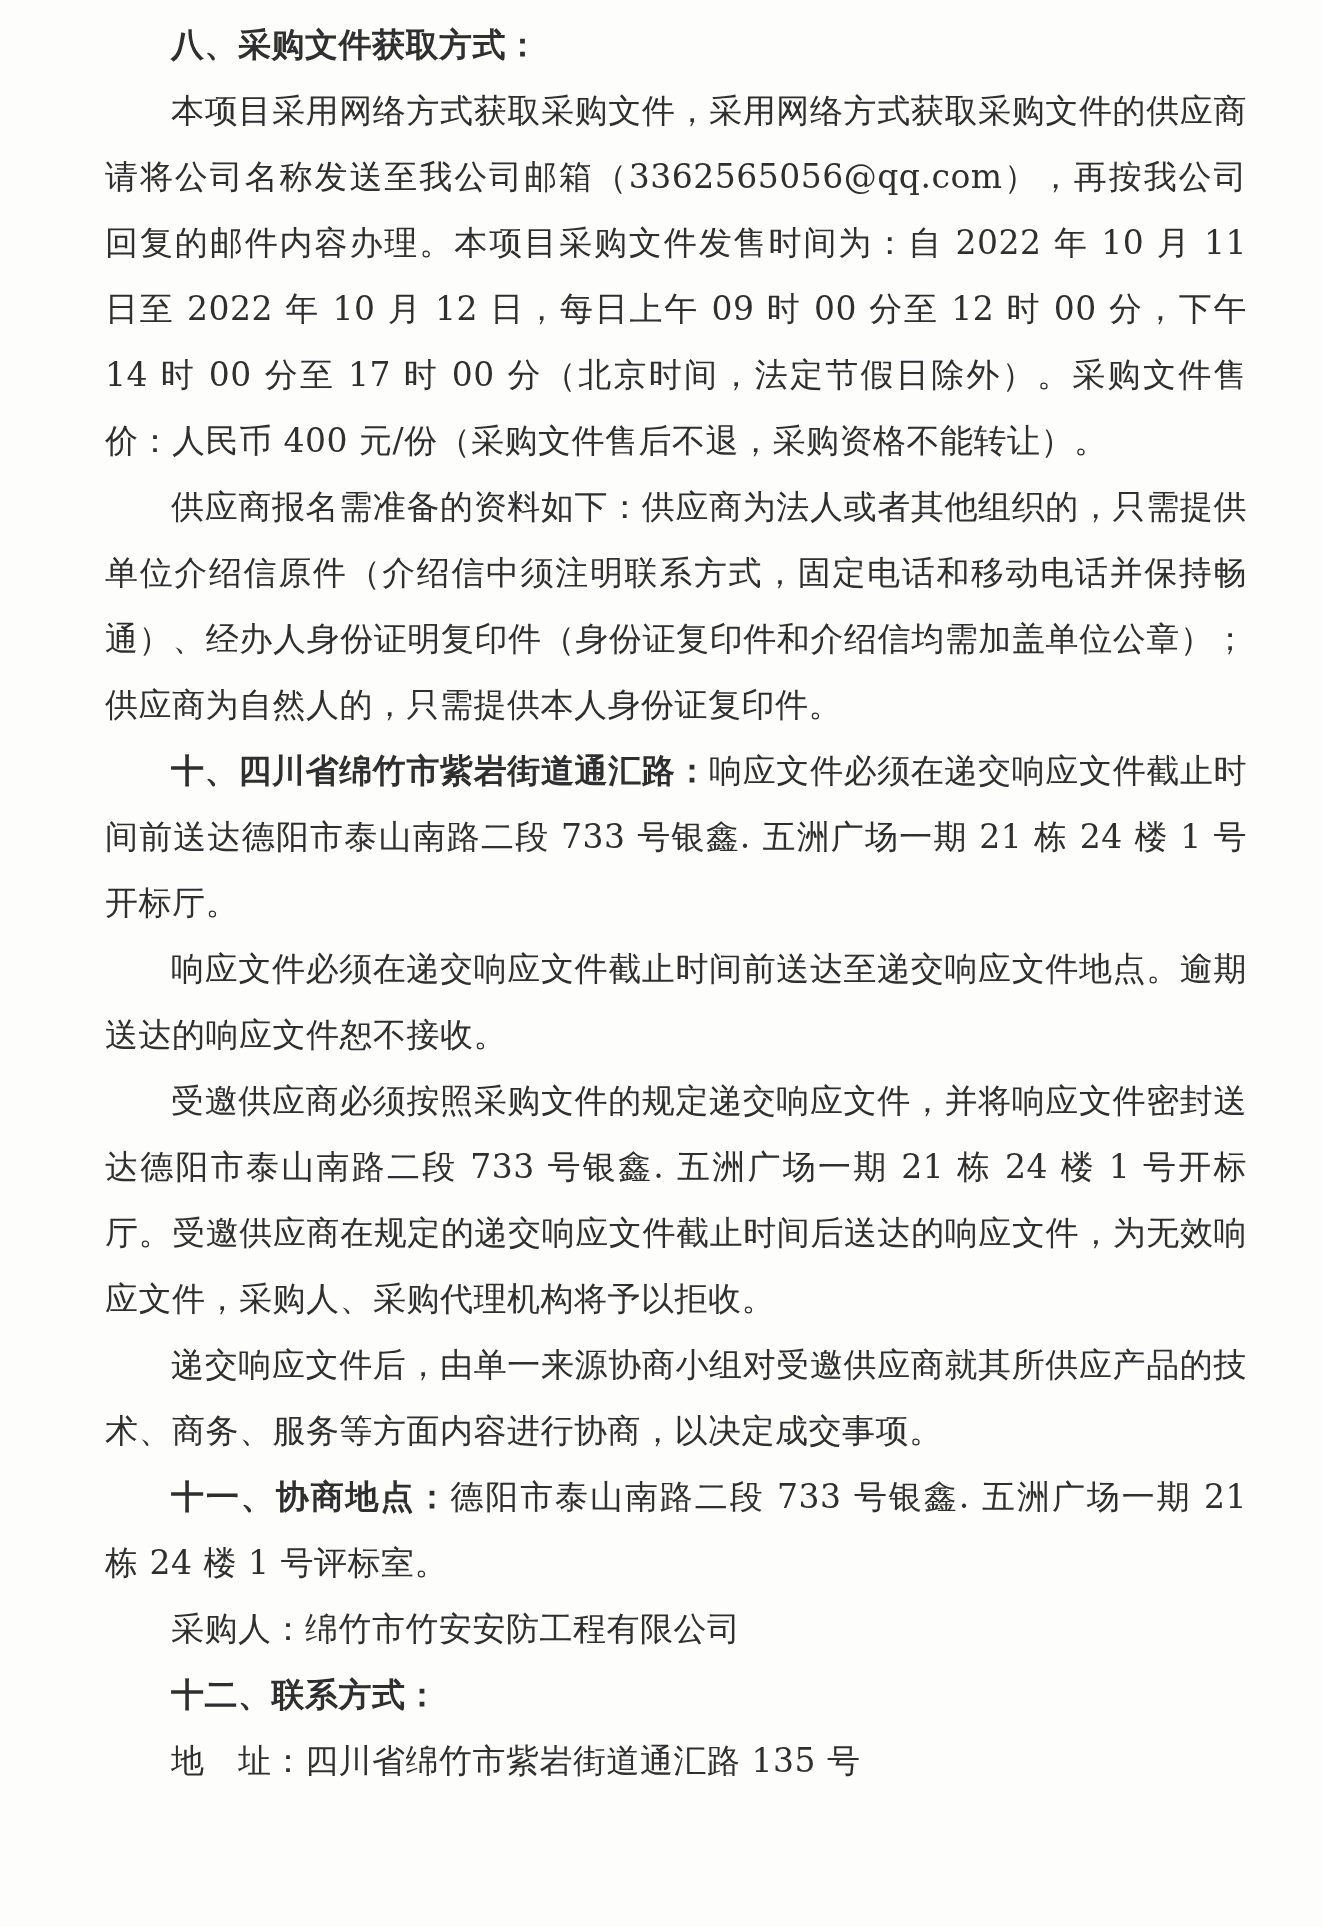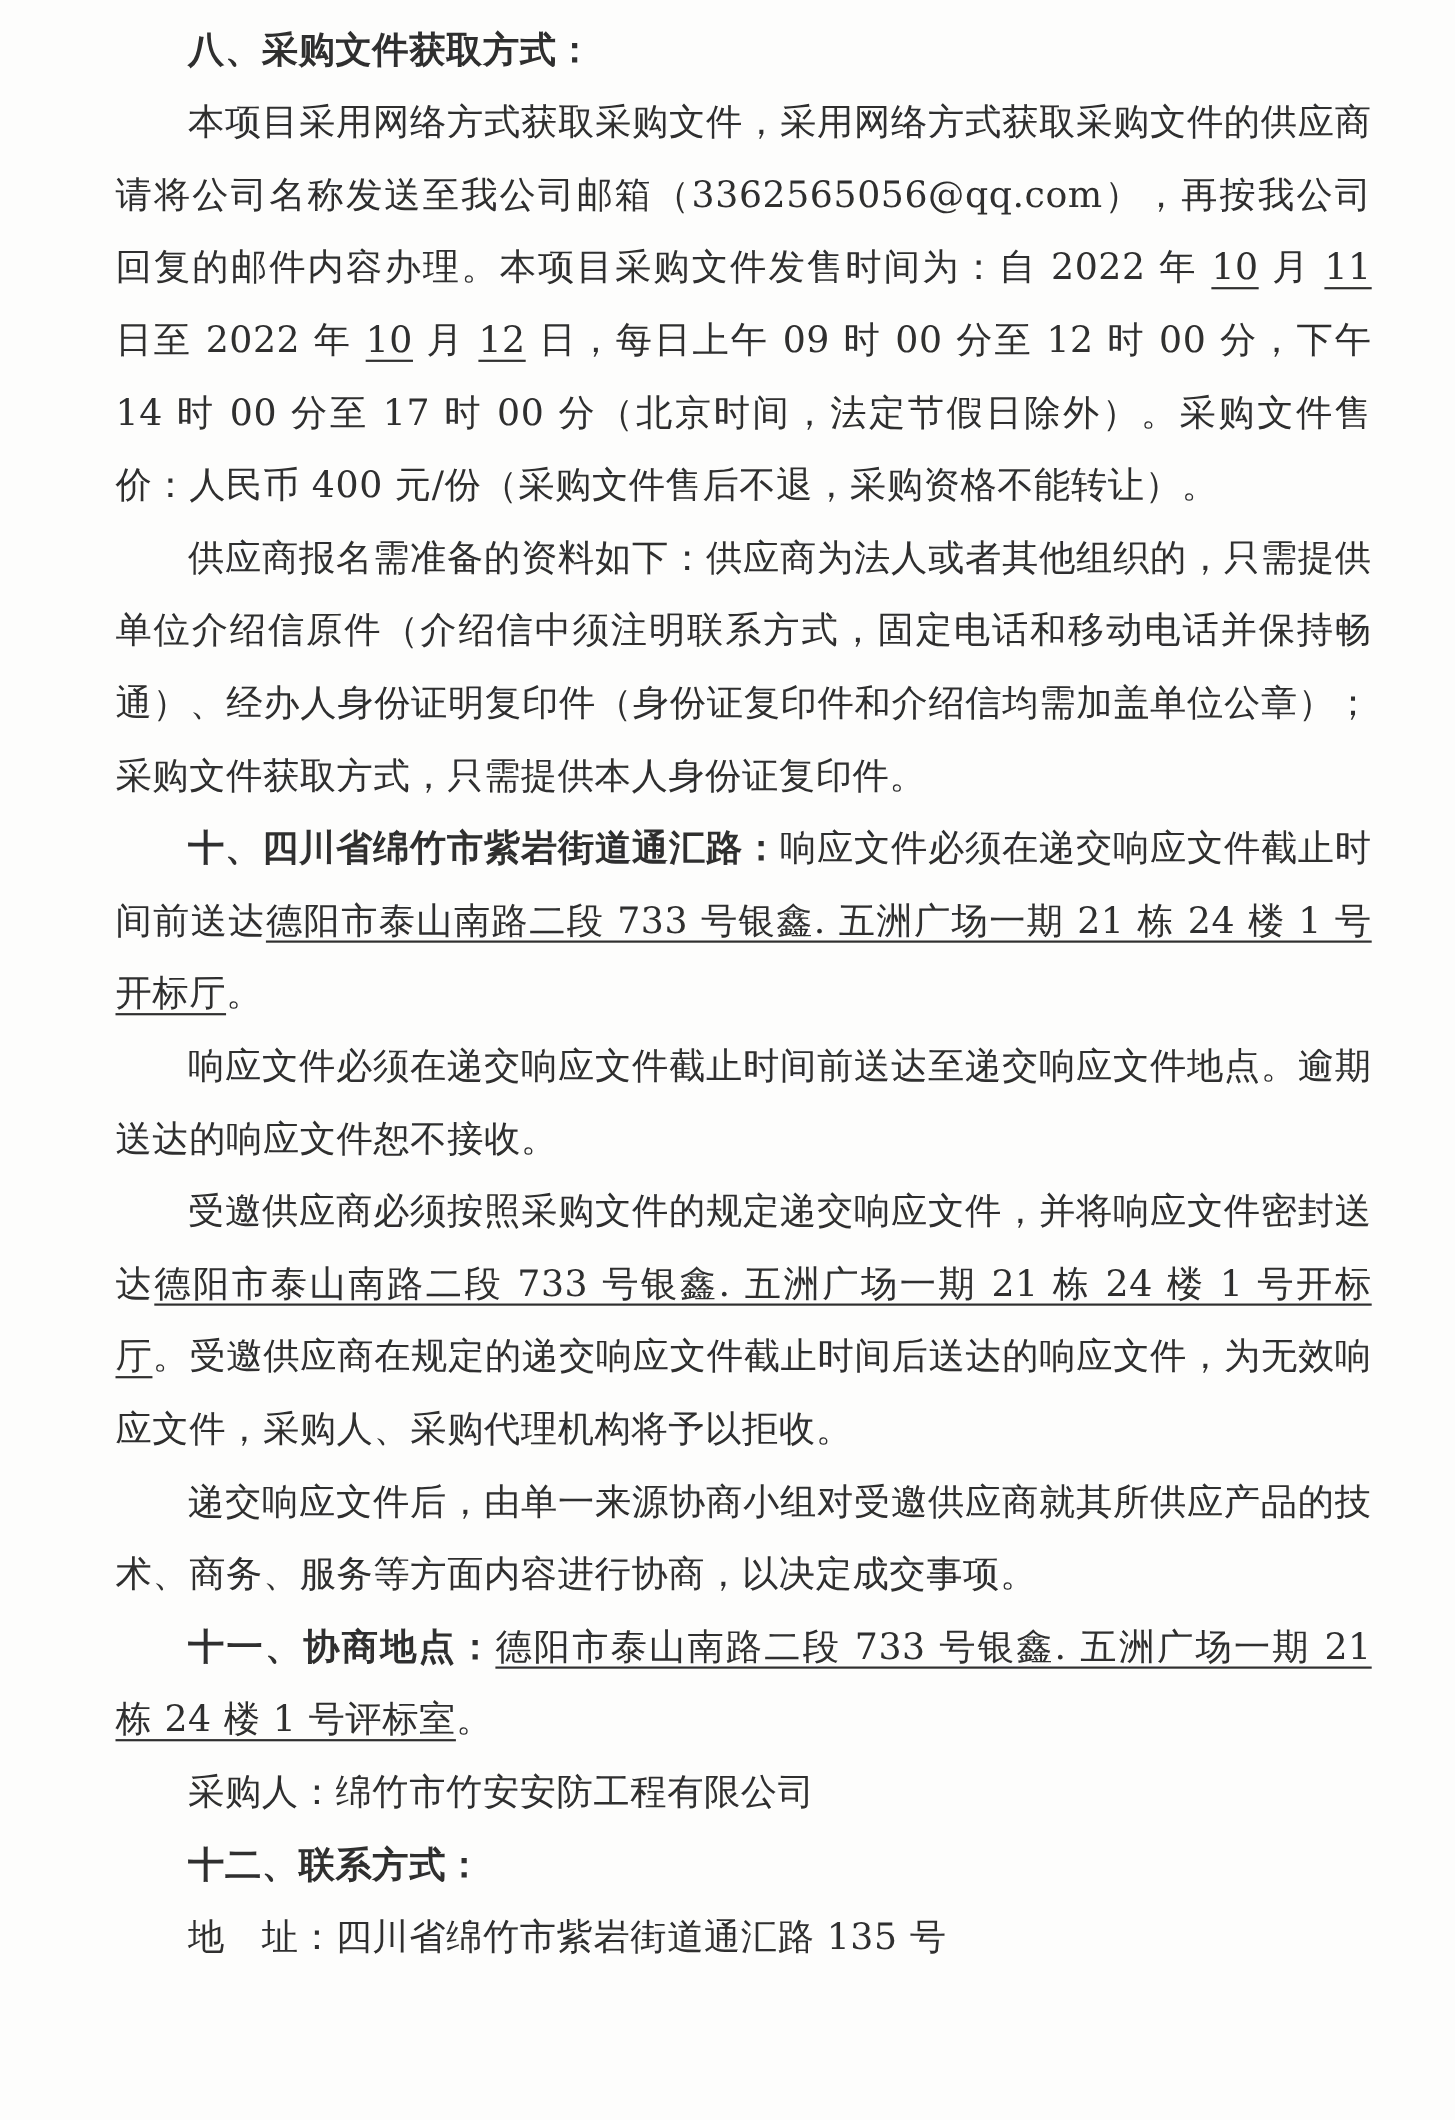--- a/index.html
+++ b/index.html
@@ -32,33 +32,32 @@
   .para {
     margin: 0;
     text-indent: 2em;
     text-align: justify;
     text-justify: inter-ideograph;
   }
   .b {
     font-weight: 700;
   }
   .u {
-    text-decoration: underline;
     text-underline-offset: 7px;
     text-decoration-thickness: 1.5px;
   }
 </style>
 </head>
 <body style="background: rgb(253, 253, 252);">
 
 <div class="page">
   <div class="doc" style="color: rgb(47, 47, 47);">
       <p class="para"><span class="b">八、采购文件获取方式：</span></p>
       <p class="para"><span>本项目采用网络方式获取采购文件，采用网络方式获取采购文件的供应商请将公司名称发送至我公司邮箱（3362565056@qq.com），再按我公司回复的邮件内容办理。本项目采购文件发售时间为：自 2022 年 </span><span class="u">10</span><span> 月 </span><span class="u">11</span><span> 日至 2022 年 </span><span class="u">10</span><span> 月 </span><span class="u">12</span><span> 日，每日上午 09 时 00 分至 12 时 00 分，下午 14 时 00 分至 17 时 00 分（北京时间，法定节假日除外）。采购文件售价：人民币 400 元/份（采购文件售后不退，采购资格不能转让）。</span></p>
-      <p class="para"><span>供应商报名需准备的资料如下：供应商为法人或者其他组织的，只需提供单位介绍信原件（介绍信中须注明联系方式，固定电话和移动电话并保持畅通）、经办人身份证明复印件（身份证复印件和介绍信均需加盖单位公章）；采购文件获取方式，只需提供本人身份证复印件。</span></p>
+      <p class="para"><span>供应商报名需准备的资料如下：供应商为法人或者其他组织的，只需提供单位介绍信原件（介绍信中须注明联系方式，固定电话和移动电话并保持畅通）、经办人身份证明复印件（身份证复印件和介绍信均需加盖单位公章）；供应商为自然人的，只需提供本人身份证复印件。</span></p>
       <p class="para"><span class="b">十、四川省绵竹市紫岩街道通汇路：</span><span>响应文件必须在递交响应文件截止时间前送达</span><span class="u">德阳市泰山南路二段 733 号银鑫. 五洲广场一期 21 栋 24 楼 1 号开标厅</span><span>。</span></p>
       <p class="para"><span>响应文件必须在递交响应文件截止时间前送达至递交响应文件地点。逾期送达的响应文件恕不接收。</span></p>
       <p class="para"><span>受邀供应商必须按照采购文件的规定递交响应文件，并将响应文件密封送达</span><span class="u">德阳市泰山南路二段 733 号银鑫. 五洲广场一期 21 栋 24 楼 1 号开标厅</span><span>。受邀供应商在规定的递交响应文件截止时间后送达的响应文件，为无效响应文件，采购人、采购代理机构将予以拒收。</span></p>
       <p class="para"><span>递交响应文件后，由单一来源协商小组对受邀供应商就其所供应产品的技术、商务、服务等方面内容进行协商，以决定成交事项。</span></p>
       <p class="para"><span class="b">十一、协商地点：</span><span class="u">德阳市泰山南路二段 733 号银鑫. 五洲广场一期 21 栋 24 楼 1 号评标室</span><span>。</span></p>
       <p class="para"><span>采购人：绵竹市竹安安防工程有限公司</span></p>
       <p class="para"><span class="b">十二、联系方式：</span></p>
       <p class="para"><span>地　址：四川省绵竹市紫岩街道通汇路 135 号</span></p>
       <p class="para"></p>
     </div>

